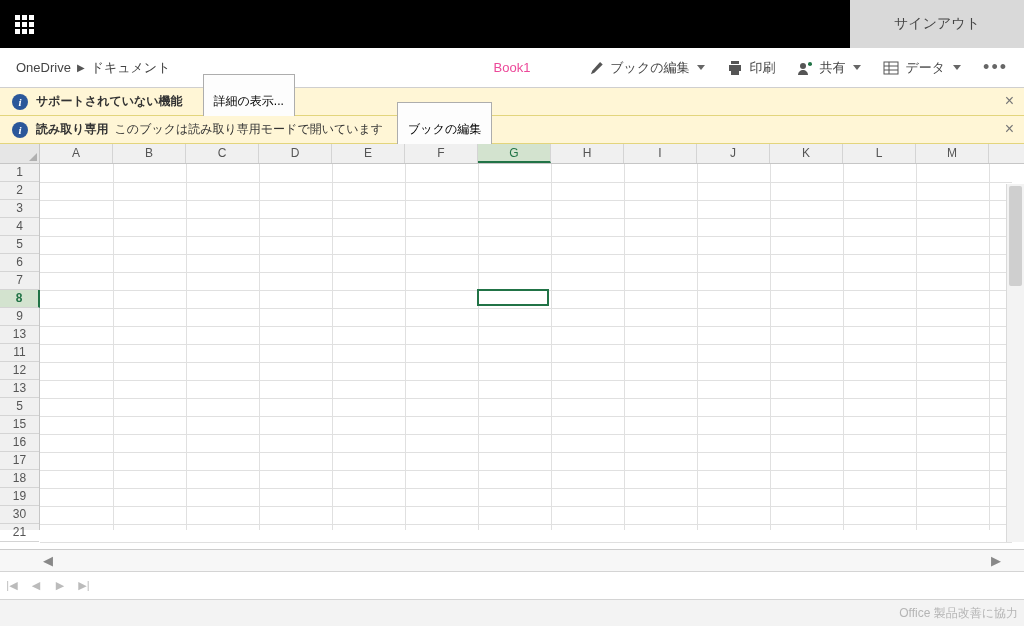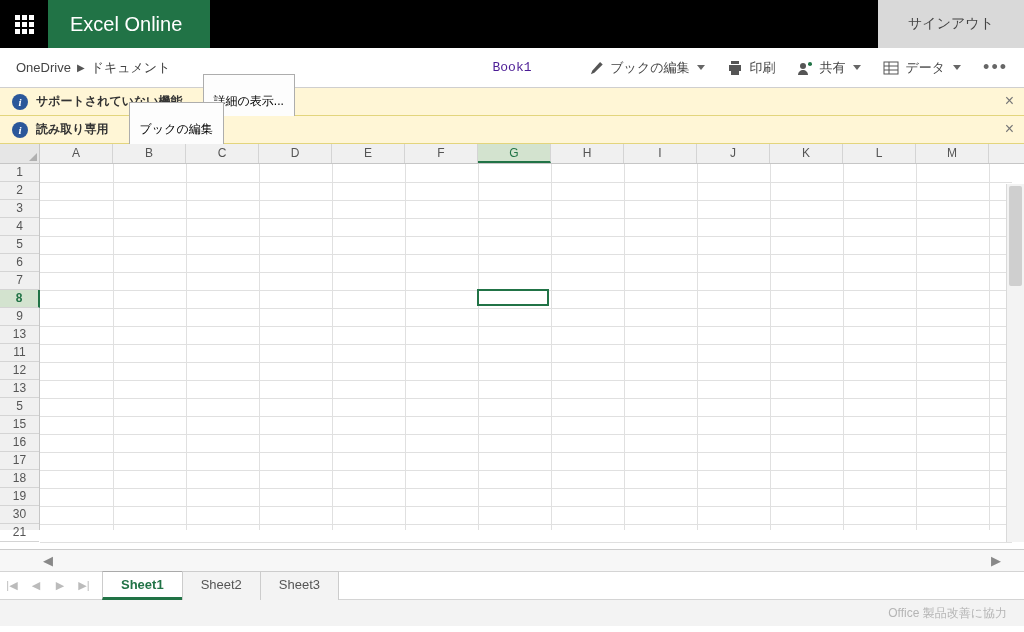--- a/index.html
+++ b/index.html
@@ -3,25 +3,25 @@
 <meta charset="utf-8">
 <style>
   * { box-sizing: border-box; margin: 0; padding: 0; }
   body { font-family: "Segoe UI", "Meiryo", sans-serif; font-size: 13px; color: #333; width: 1024px; height: 632px; overflow: hidden; background: #fff; }
 
   .title-bar { background: #000; height: 48px; display: flex; align-items: stretch; }
   .waffle { width: 48px; display: flex; align-items: center; justify-content: center; cursor: pointer; }
   .waffle-grid { display: grid; grid-template-columns: repeat(3,5px); grid-template-rows: repeat(3,5px); gap: 2px; }
   .waffle-grid span { background: #fff; width: 5px; height: 5px; }
   .app-name { background: #217346; color: #fff; font-size: 20px; display: flex; align-items: center; padding: 0 28px 0 22px; font-weight: 400; }
-  .sign-out { margin-left: auto; background: #d9d9d9; width: 146px; display: flex; align-items: center; justify-content: center; font-size: 14px; color: #444; cursor: pointer; }
+  .sign-out { margin-left: auto; background: #d9d9d9; width: 174px; display: flex; align-items: center; justify-content: center; font-size: 14px; color: #444; cursor: pointer; }
 
   .command-bar { height: 40px; border-bottom: 1px solid #cfcfcf; display: flex; align-items: center; padding: 0 16px; color: #444; font-size: 13px; }
   .breadcrumb { display: flex; align-items: center; gap: 6px; justify-content: flex-end; }
-  .doc-title { position: absolute; left: 50%; transform: translateX(-50%); color: #4c1d95; font-family: Liberation Mono, monospace; }
+  .doc-title { position: absolute; left: 50%; transform: translateX(-50%); color: #ec4899; }
   .cmd-right { margin-left: auto; display: flex; align-items: center; gap: 22px; }
   .cmd-item { display: flex; align-items: center; gap: 6px; cursor: pointer; color: #444; }
   .caret { width: 0; height: 0; border-left: 4px solid transparent; border-right: 4px solid transparent; border-top: 5px solid #666; margin-left: 2px; }
   .ellipsis { font-size: 18px; letter-spacing: 2px; cursor: pointer; color: #666; }
 
   .msg-bar { background: #fff6d6; border-bottom: 1px solid #e3d57d; height: 28px; display: flex; align-items: center; padding: 0 12px; font-size: 12px; position: relative; }
   .info-icon { width: 16px; height: 16px; border-radius: 50%; background: #2b579a; color: #fff; font-size: 11px; font-weight: bold; display: flex; align-items: center; justify-content: center; margin-right: 8px; font-family: Georgia, serif; font-style: italic; }
   .msg-title { font-weight: bold; margin-right: 6px; }
   .msg-btn { background: #fdfdfd; border: 1px solid #adadad; padding: 18px 10px; font-size: 12px; margin-left: 14px; cursor: pointer; }
   .msg-close { position: absolute; right: 10px; top: 4px; font-size: 16px; color: #777; cursor: pointer; }
@@ -49,42 +49,41 @@
   .hscroll-track { flex: 1; position: relative; height: 16px; margin: 0 40px 0 60px; }
   .harrow { width: 16px; height: 16px; display: flex; align-items: center; justify-content: center; cursor: pointer; color:#888; position:absolute; top:0; }
   .harrow.left { left: -20px; }
   .harrow.right { right: -20px; }
 
   .sheet-bar { height: 28px; display: flex; align-items: center; background: #fff; border-bottom: 1px solid #d4d4d4; }
   .nav-btn { width: 24px; text-align: center; color: #bbb; font-size: 11px; cursor: pointer; }
   .tab { padding: 5px 18px; border: 1px solid #ccc; border-bottom: none; margin-right: -1px; background: #f3f3f3; cursor: pointer; font-size: 13px; color: #555; }
   .tab.active { background: #fff; color: #217346; font-weight: 600; border-bottom: 3px solid #217346; border-top: 1px solid #aaa; }
 
-  .status-bar { height: 26px; background: #f3f3f3; display: flex; align-items: center; justify-content: flex-end; padding-right: 17px; font-size: 12px; color: #b5b5b5; }
+  .status-bar { height: 26px; background: #f3f3f3; display: flex; align-items: center; justify-content: flex-end; padding-right: 6px; font-size: 12px; color: #b5b5b5; }
 
   svg { display: block; }
 </style>
 </head>
 <body>
 
 <div class="title-bar">
   <div class="waffle">
     <div class="waffle-grid">
         <span></span>
         <span></span>
         <span></span>
         <span></span>
         <span></span>
         <span></span>
         <span></span>
         <span></span>
         <span></span>
       </div>
   </div>
-  <div class="app-name">Excel Online</div>
   <div class="sign-out">サインアウト</div>
 </div>
 
 <div class="command-bar">
   <div class="breadcrumb">
     <span>OneDrive</span>
     <span style="font-size:10px;color:#555;">▶</span>
     <span>ドキュメント</span>
   </div>
   <div class="doc-title">Book1</div>
@@ -128,20 +127,21 @@
 
 <div class="msg-bar">
   <div class="info-icon">i</div>
   <span class="msg-title">サポートされていない機能</span>
   <button class="msg-btn">詳細の表示...</button>
   <span class="msg-close">×</span>
 </div>
 <div class="msg-bar">
   <div class="info-icon">i</div>
   <span class="msg-title">読み取り専用</span>
+  <span>このブックは読み取り専用モードで開いています</span>
   <button class="msg-btn">ブックの編集</button>
   <span class="msg-close">×</span>
 </div>
 
 <div class="grid-area">
   <div class="col-headers">
     <div class="corner"></div>
     <div id="col-header-row" style="display:flex;">
         <div class="col-h">A</div>
         <div class="col-h">B</div>
@@ -230,22 +230,17 @@
     <div class="harrow left">◀</div>
     <div class="harrow right">▶</div>
   </div>
 </div>
 
 <div class="sheet-bar">
   <div class="nav-btn">|◀</div>
   <div class="nav-btn">◀</div>
   <div class="nav-btn">▶</div>
   <div class="nav-btn">▶|</div>
-  <div id="sheet-tabs" style="display:flex; margin-left:6px;">
-      <div class="tab active">Sheet1</div>
-      <div class="tab">Sheet2</div>
-      <div class="tab">Sheet3</div>
-    </div>
 </div>
 
 <div class="status-bar">
   <span>Office 製品改善に協力</span>
 </div>
 
 </body></html>

